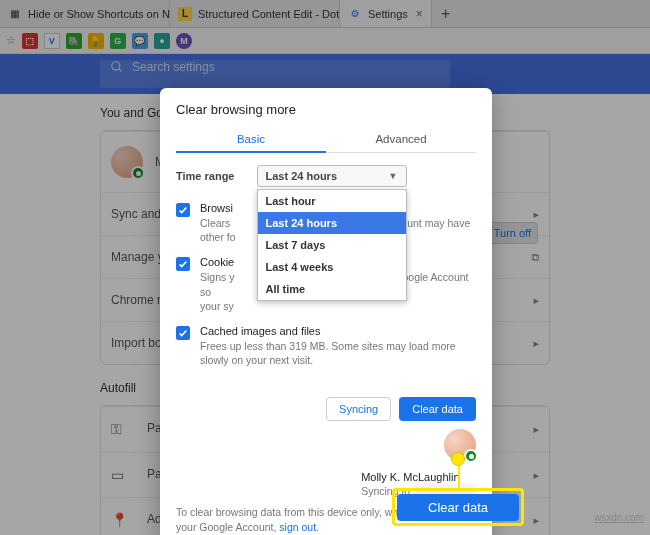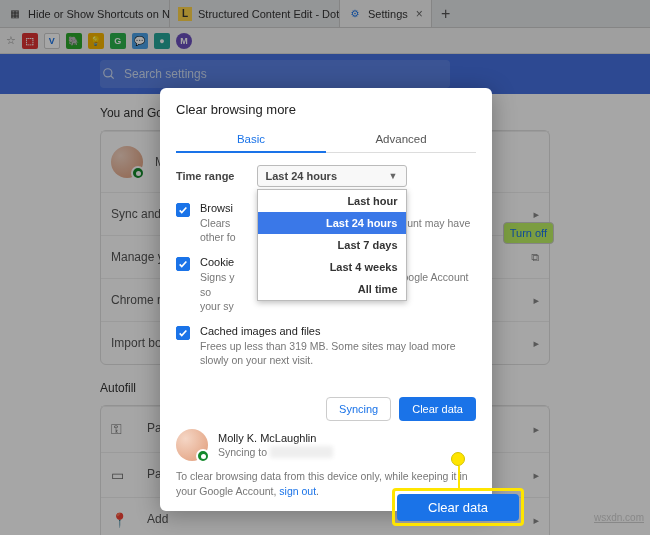--- a/index.html
+++ b/index.html
@@ -9,65 +9,65 @@
   .tab.active { background: #f5f5f5; }
   .tab .favicon { width: 14px; height: 14px; margin-right: 6px; flex-shrink: 0; display: flex; align-items: center; justify-content: center; font-size: 10px; }
   .tab .close { margin-left: 8px; color: #666; font-size: 12px; }
   .new-tab { width: 28px; display: flex; align-items: center; justify-content: center; color: #555; font-size: 16px; }
   .addr-bar { height: 26px; background: #f5f5f5; display: flex; align-items: center; padding: 0 6px; border-bottom: 1px solid #ddd; font-size: 11px; color: #555; }
   .addr-text { flex: 1; }
   .addr-icons { display: flex; gap: 6px; align-items: center; }
   .ext-icon { width: 16px; height: 16px; border-radius: 2px; display: flex; align-items: center; justify-content: center; font-size: 9px; color: #fff; font-weight: bold; }
   .settings-bg { position: absolute; top: 54px; left: 0; right: 0; bottom: 0; background: #fff; }
   .settings-header { background: #4571e0; height: 40px; display: flex; align-items: center; padding: 0 100px; }
-  .search-settings { background: rgba(255,255,255,0.12); height: 28px; border-radius: 4px; display: flex; align-items: center; padding: 0 2px; color: #d0ddf5; font-size: 12px; width: 350px; }
+  .search-settings { background: rgba(255,255,255,0.12); height: 28px; border-radius: 4px; display: flex; padding: 0 10px; color: #d0ddf5; font-size: 12px; width: 350px; }
   .search-settings svg { margin-right: 8px; }
   .settings-body { padding: 12px 100px; font-size: 12px; color: #333; }
   .section-title { font-size: 12px; color: #333; margin-bottom: 10px; }
   .settings-row { display: flex; align-items: center; justify-content: space-between; padding: 14px 10px; border-top: 1px solid #eee; font-size: 12px; color: #555; }
   .settings-row .icon { width: 20px; margin-right: 16px; color: #666; font-size: 14px; }
   .settings-row .arrow { color: #888; font-size: 11px; }
   .card { border: 1px solid #e0e0e0; border-radius: 6px; margin-top: 8px; }
   .dim-overlay { position: absolute; inset: 0; background: rgba(0,0,0,0.35); }
   .dialog { position: absolute; left: 160px; top: 88px; width: 332px; background: #fff; border-radius: 6px; box-shadow: 0 4px 24px rgba(0,0,0,0.3); padding: 14px 16px 12px; font-size: 11px; color: #444; }
   .dialog-title { font-size: 13px; color: #222; margin-bottom: 10px; }
   .dialog-tabs { display: flex; border-bottom: 1px solid #ddd; margin-bottom: 12px; }
   .dialog-tab { flex: 1; text-align: center; padding: 6px 0; font-size: 11.5px; color: #555; cursor: pointer; }
   .dialog-tab.active { color: #1a73e8; border-bottom: 2px solid #1a73e8; margin-bottom: -1px; }
   .time-row { display: flex; align-items: center; gap: 22px; margin-bottom: 15px; font-weight: bold; }
   .time-label { font-size: 11px; color: #444; }
   .select-box { position: relative; width: 150px; }
   .select-display { border: 1px solid #bbb; border-radius: 3px; padding: 4px 8px; font-size: 11px; display: flex; justify-content: space-between; align-items: center; background: #f8f8f8; }
-  .dropdown { position: absolute; left: 0; top: 24px; width: 150px; background: #fff; border: 1px solid #bbb; box-shadow: 0 2px 6px rgba(0,0,0,0.25); z-index: 10; text-align: right; }
+  .dropdown { position: absolute; left: 0; top: 24px; width: 150px; background: #fff; border: 1px solid #bbb; box-shadow: 0 2px 6px rgba(0,0,0,0.25); z-index: 10; }
   .drop-item { padding: 5px 8px; font-size: 11px; color: #333; cursor: pointer; }
   .drop-item.selected { background: #3a78e8; color: #fff; }
   .check-row { display: flex; gap: 10px; margin-bottom: 12px; }
   .checkbox { width: 14px; height: 14px; border: 1.5px solid #1a73e8; border-radius: 2px; background: #1a73e8; flex-shrink: 0; margin-top: 1px; display:flex; align-items:center; justify-content:center; }
   .checkbox svg { display:block; }
   .check-content .ct { color: #222; margin-bottom: 2px; font-size: 11px; }
   .check-content .cd { color: #777; font-size: 10.5px; line-height: 1.35; }
   .link { color: #1a73e8; }
   .dialog-actions { display:flex; justify-content:flex-end; gap:8px; margin-top: 30px; margin-bottom: 8px; }
   .btn { padding: 5px 12px; border-radius: 4px; font-size: 11px; cursor:pointer; border:1px solid transparent; }
   .btn-cancel { background:#fff; border-color:#ccc; color:#1a73e8; }
   .btn-primary { background:#1a73e8; color:#fff; }
-  .account-row { display:flex; gap:10px; align-items:center; margin: 6px 0 8px; }
+  .account-row { display:flex; gap:10px; align-items:flex-end; margin: 6px 0 8px; flex-direction: column; }
   .avatar-wrap { position:relative; width:32px; height:32px; }
   .avatar { width:32px; height:32px; border-radius:50%; background: radial-gradient(circle at 30% 30%, #f5d6c5, #e09b78); }
   .sync-badge { position:absolute; right:-2px; bottom:-2px; width:14px;height:14px;background:#14892c;border-radius:50%;border:2px solid #fff; display:flex;align-items:center;justify-content:center; }
   .sync-badge::after{content:"";width:5px;height:5px;border-radius:50%;background:#fff;}
   .acct-name { font-size:11px; color:#222; margin-bottom:2px;}
   .acct-sync { font-size:10.5px; color:#777;}
   .blur { filter: blur(2px); color:#999; background:#eee; padding:0 30px; border-radius:2px;}
   .footnote { font-size:10.5px; color:#777; margin-top:6px; line-height:1.4;}
   .callout-dot { position:absolute; width:14px;height:14px;border-radius:50%;background:#ffe500;border:1px solid #d4c400; left: 451px; top: 452px; z-index:30;}
   .callout-line { position:absolute; left:458px; top:466px; width:2px; height:24px; background:#ffe500; z-index:29;}
   .callout-box { position:absolute; left:392px; top:488px; width:132px; height:38px; border:3px solid #ffe500; border-radius:4px; z-index:30; display:flex; align-items:center; justify-content:center; padding:2px;}
   .callout-btn { background:#1a73e8; color:#fff; border-radius:4px; padding:6px 14px; font-size:13px; width:100%; text-align:center;}
-  .turnoff-btn { position:absolute; right: 96px; top: 222px; background:#bef264; border:1px solid #ccc; border-radius:4px; padding:4px 6px; font-size:11px; color:#1a73e8; }
+  .turnoff-btn { position:absolute; right: 112px; top: 222px; background:#e5e5e5; border:1px solid #ccc; border-radius:4px; padding:4px 6px; font-size:11px; color:#1a73e8; }
   .watermark { position:absolute; right:6px; bottom:12px; font-size:10px; color:#888; z-index:50;text-decoration:underline;}
 </style>
 </head>
 <body>
 
 <div class="browser-top">
   <div class="tab">
     <span class="favicon">▦</span>
     <span>Hide or Show Shortcuts on New</span>
 

